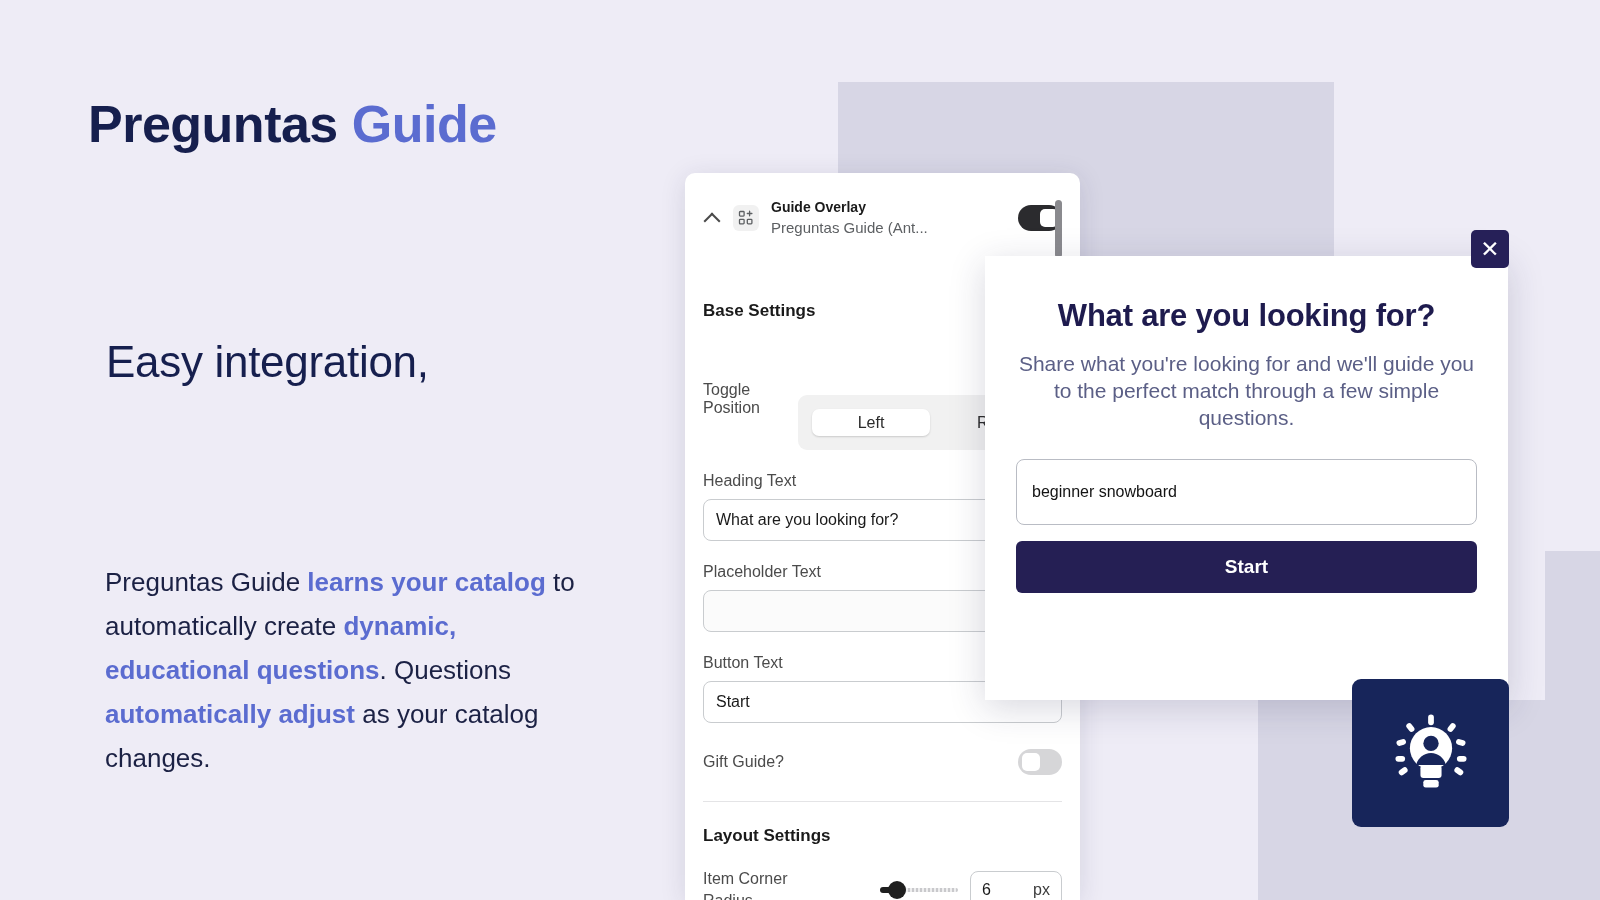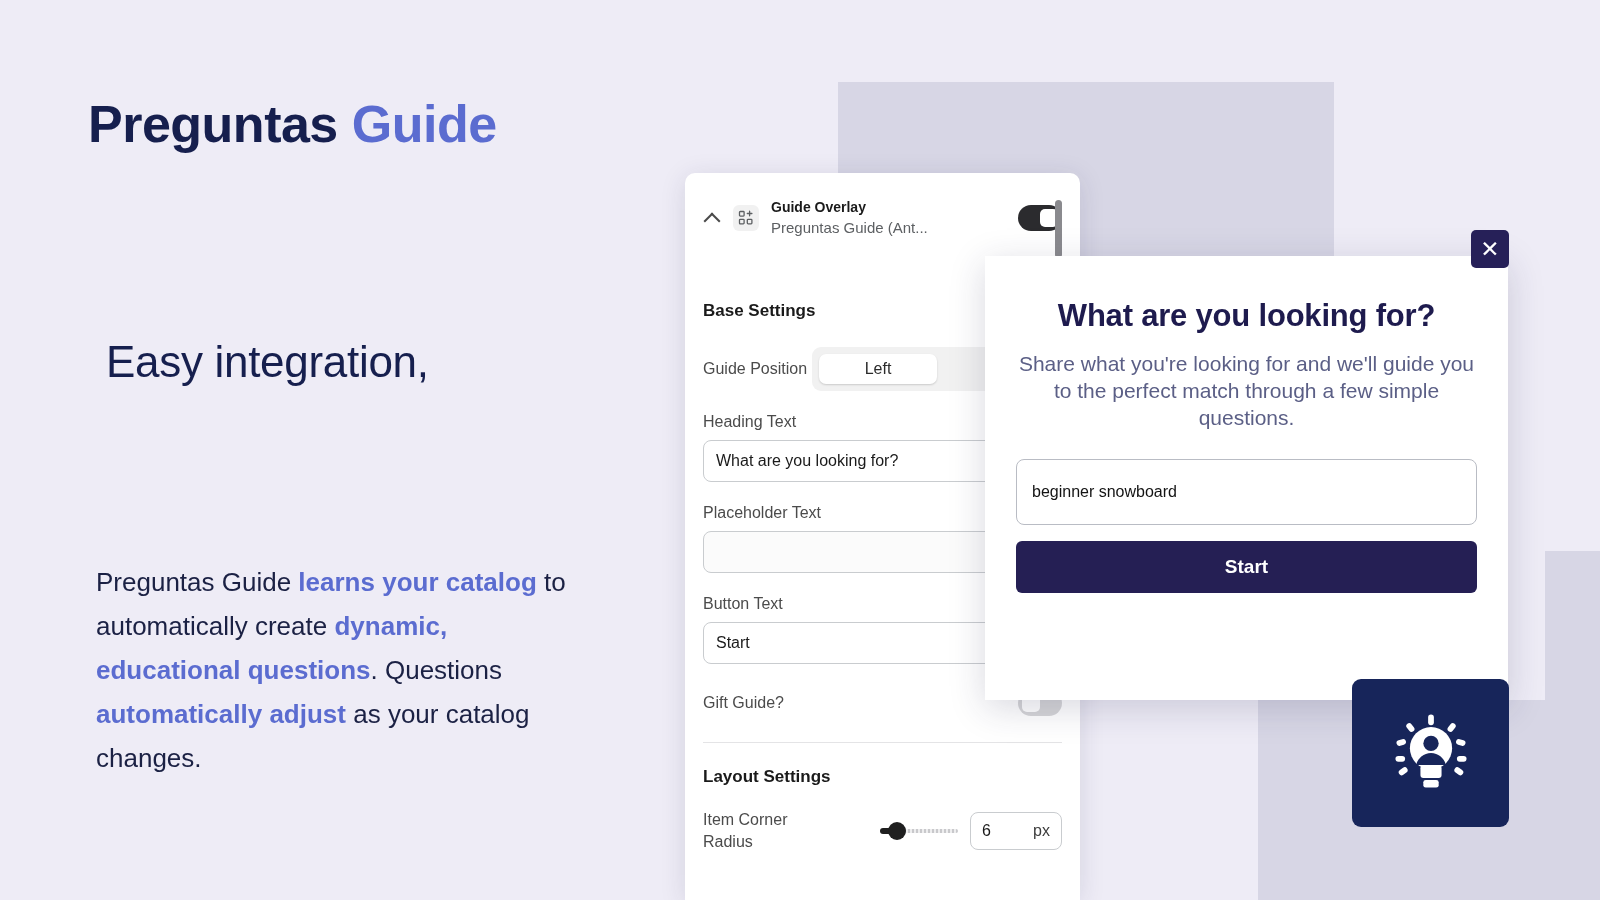--- a/index.html
+++ b/index.html
@@ -42,21 +42,21 @@
   .brand-title .accent { color: #5b6cd0; }
 
   .headline {
     position: absolute; top: 312px; left: 0;
     margin: 18px;
     font-size: 44px; line-height: 64px; font-weight: 500;
     color: #161f4e; letter-spacing: -0.3px;
   }
 
   .blurb {
-    position: absolute; top: 560px; left: 8px; width: 480px;
+    position: absolute; top: 560px; left: 17px; width: 480px;
     margin: 0;
     font-size: 26px; line-height: 44px; font-weight: 400;
     color: #1b2144;
   }
   .blurb b { color: #5b6cd0; font-weight: 700; }
 
   
   .settings-panel {
     position: absolute;
     left: 685px; top: 173px; width: 395px; height: 727px;
@@ -120,22 +120,22 @@
   .field-stack .field-label { display: block; margin-bottom: 9px; margin-top: 20px; }
   .text-input {
     height: 42px; border: 1px solid #c9cccf; border-radius: 8px;
     background: #fff; display: flex; align-items: center;
     padding: 0 12px; font-size: 16px; color: #1a1a1a;
     width: 100%; box-sizing: border-box;
   }
   .text-input.empty { background: #fbfbfb; }
 
   .segmented {
-    display: flex; background: #f1f1f1; border-radius: 9px; padding: 7px;
-    height: 44px; box-sizing: border-box;
+    display: flex; background: #f1f1f1; border-radius: 9px; padding: 14px;
+    height: 55px; box-sizing: border-box; margin-top: 48px;
   }
   .seg {
     display: flex; align-items: center; justify-content: center;
     min-width: 82px; padding: 0 18px;
     font-size: 16px; color: #2b2b2b; border-radius: 7px; cursor: pointer;
   }
   .seg.active { background: #ffffff; box-shadow: 0 1px 2px rgba(0,0,0,.16); }
   .seg.unsel { color: #2b2b2b; }
 
   .divider { height: 1px; background: #e4e4e6; margin-top: 26px; }
@@ -257,21 +257,21 @@
       </div>
     </div>
 
     <div class="sp-scrollbar"></div>
 
     <div class="sp-body">
 
       <div class="section-title">Base Settings</div>
 
       <div class="field-row">
-        <div class="field-label">Guide Position</div>
+        <div class="field-label">Toggle Position</div>
         <div class="segmented">
           <div class="seg active">Left</div>
           <div class="seg unsel">Rig</div>
         </div>
       </div>
 
       <div class="field-stack">
         <span class="field-label">Heading Text</span>
         <div class="text-input">What are you looking for?</div>
       </div>

